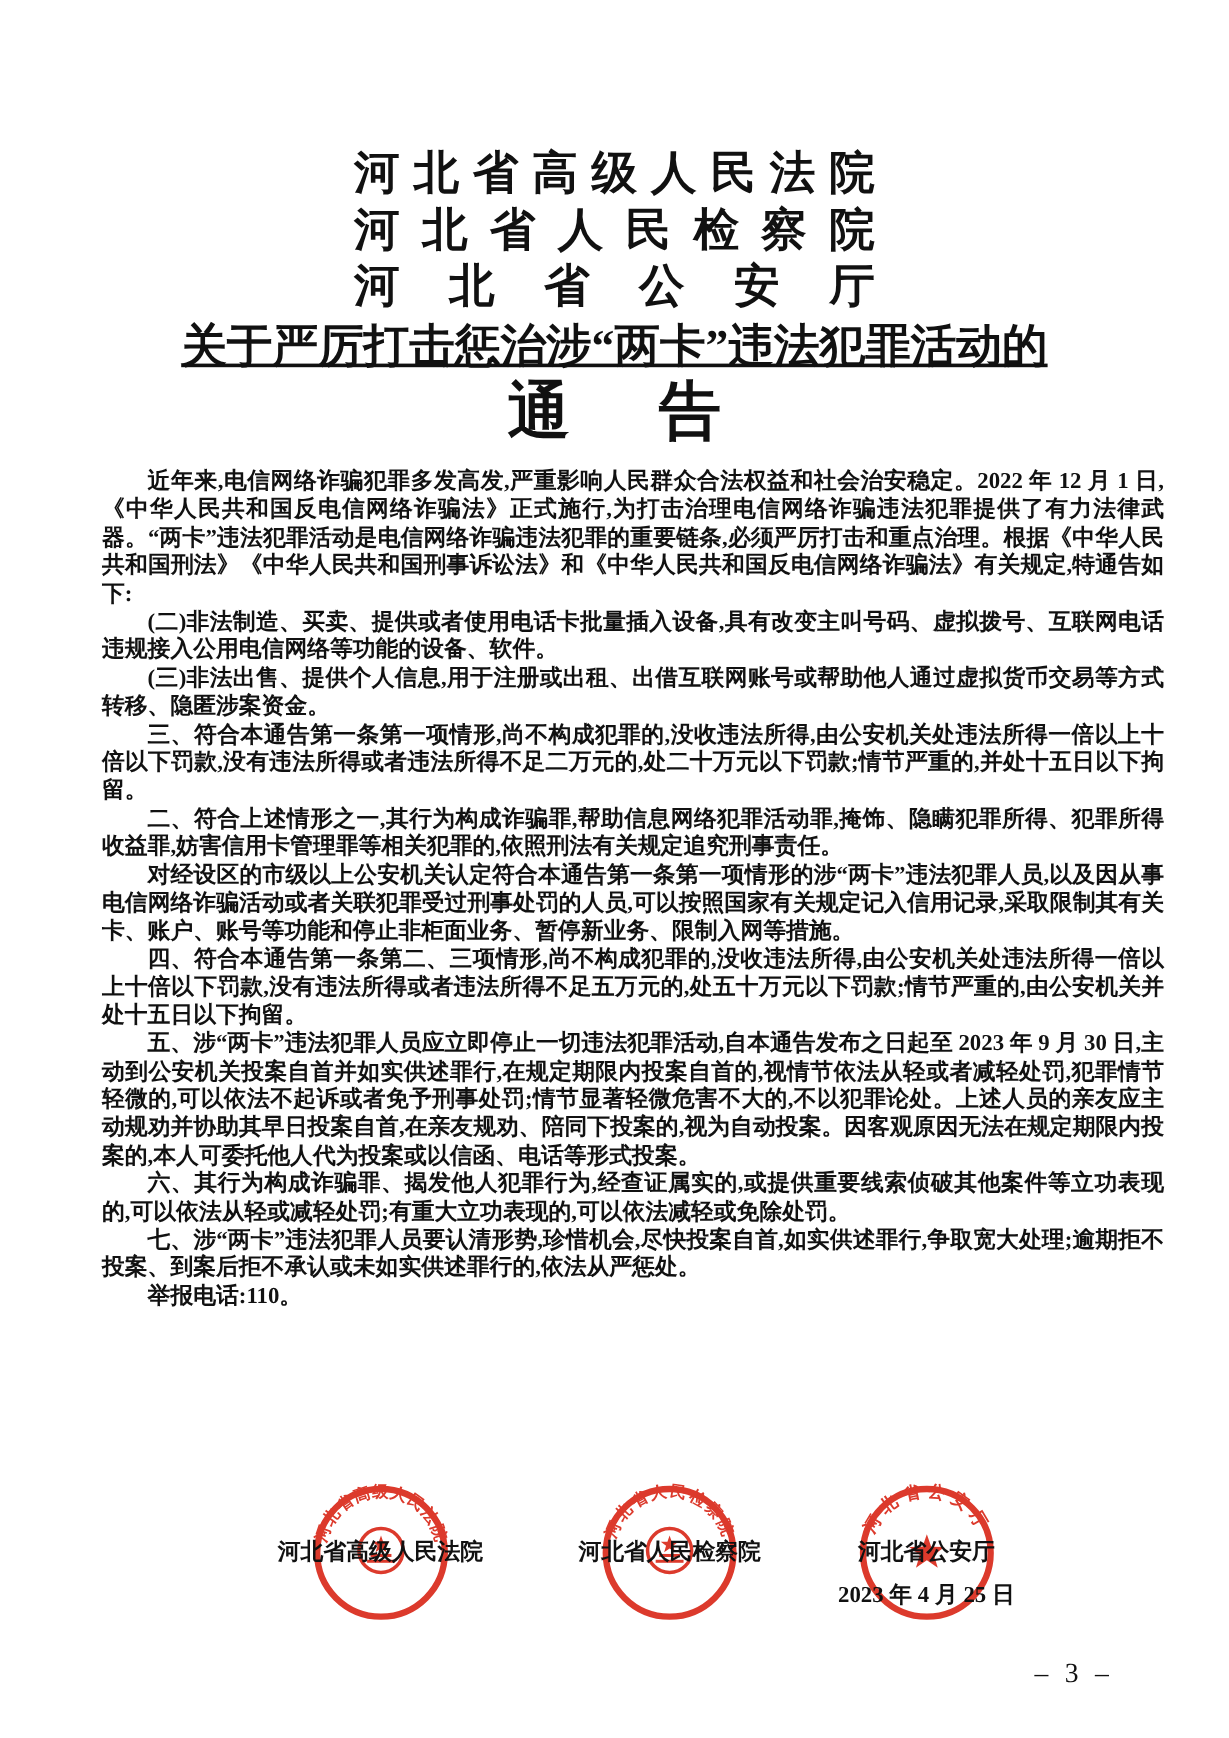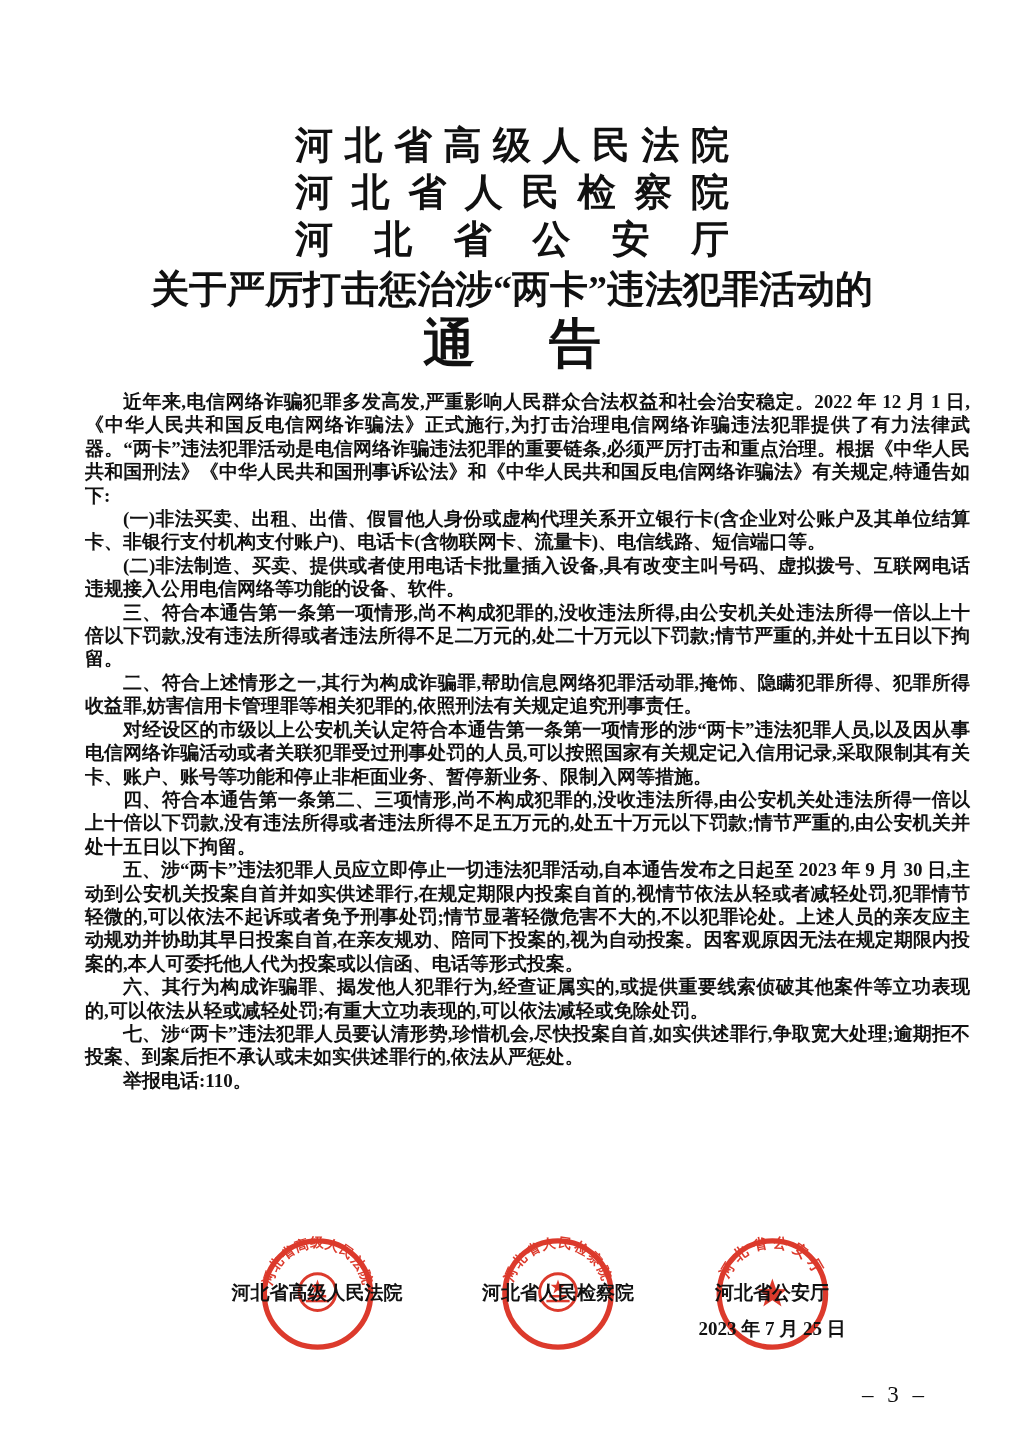--- a/index.html
+++ b/index.html
@@ -24,20 +24,21 @@
     justify-content: space-between;
     white-space: nowrap;
   }
   .subject-line {
     text-align: center;
     font-size: 38px;
     font-weight: bold;
     line-height: 49px;
     margin-top: 2px;
     white-space: nowrap;
+    text-decoration: underline;
   }
   .doc-type {
     width: 178px;
     margin: 0 auto;
     font-size: 52px;
     font-weight: bold;
     line-height: 60px;
     display: flex;
     justify-content: space-between;
   }
@@ -131,22 +132,22 @@
       </div>
     <div class="subject-line">关于严厉打击惩治涉“两卡”违法犯罪活动的</div>
     <div class="doc-type justify-chars">
         <span>通</span>
         <span>告</span>
       </div>
   </div>
 
   <div class="body-text">
     <p>近年来,电信网络诈骗犯罪多发高发,严重影响人民群众合法权益和社会治安稳定。2022 年 12 月 1 日,《中华人民共和国反电信网络诈骗法》正式施行,为打击治理电信网络诈骗违法犯罪提供了有力法律武器。“两卡”违法犯罪活动是电信网络诈骗违法犯罪的重要链条,必须严厉打击和重点治理。根据《中华人民共和国刑法》《中华人民共和国刑事诉讼法》和《中华人民共和国反电信网络诈骗法》有关规定,特通告如下:</p>
-    <p>(一)非法买卖、出租、出借、假冒他人身份或虚构代理关系开立银行卡(含企业对公账户及其单位结算卡、非银行支付机构支付账户)、电话卡(含物联网卡、流量卡)、电信线路、短信端口等。</p>
     <p>(二)非法制造、买卖、提供或者使用电话卡批量插入设备,具有改变主叫号码、虚拟拨号、互联网电话违规接入公用电信网络等功能的设备、软件。</p>
+    <p>(三)非法出售、提供个人信息,用于注册或出租、出借互联网账号或帮助他人通过虚拟货币交易等方式转移、隐匿涉案资金。</p>
     <p>三、符合本通告第一条第一项情形,尚不构成犯罪的,没收违法所得,由公安机关处违法所得一倍以上十倍以下罚款,没有违法所得或者违法所得不足二万元的,处二十万元以下罚款;情节严重的,并处十五日以下拘留。</p>
     <p>二、符合上述情形之一,其行为构成诈骗罪,帮助信息网络犯罪活动罪,掩饰、隐瞒犯罪所得、犯罪所得收益罪,妨害信用卡管理罪等相关犯罪的,依照刑法有关规定追究刑事责任。</p>
     <p>对经设区的市级以上公安机关认定符合本通告第一条第一项情形的涉“两卡”违法犯罪人员,以及因从事电信网络诈骗活动或者关联犯罪受过刑事处罚的人员,可以按照国家有关规定记入信用记录,采取限制其有关卡、账户、账号等功能和停止非柜面业务、暂停新业务、限制入网等措施。</p>
     <p>四、符合本通告第一条第二、三项情形,尚不构成犯罪的,没收违法所得,由公安机关处违法所得一倍以上十倍以下罚款,没有违法所得或者违法所得不足五万元的,处五十万元以下罚款;情节严重的,由公安机关并处十五日以下拘留。</p>
     <p>五、涉“两卡”违法犯罪人员应立即停止一切违法犯罪活动,自本通告发布之日起至 2023 年 9 月 30 日,主动到公安机关投案自首并如实供述罪行,在规定期限内投案自首的,视情节依法从轻或者减轻处罚,犯罪情节轻微的,可以依法不起诉或者免予刑事处罚;情节显著轻微危害不大的,不以犯罪论处。上述人员的亲友应主动规劝并协助其早日投案自首,在亲友规劝、陪同下投案的,视为自动投案。因客观原因无法在规定期限内投案的,本人可委托他人代为投案或以信函、电话等形式投案。</p>
     <p>六、其行为构成诈骗罪、揭发他人犯罪行为,经查证属实的,或提供重要线索侦破其他案件等立功表现的,可以依法从轻或减轻处罚;有重大立功表现的,可以依法减轻或免除处罚。</p>
     <p>七、涉“两卡”违法犯罪人员要认清形势,珍惜机会,尽快投案自首,如实供述罪行,争取宽大处理;逾期拒不投案、到案后拒不承认或未如实供述罪行的,依法从严惩处。</p>
     <p>举报电话:110。</p>
   </div>
 
@@ -197,20 +198,20 @@
           </defs>
         <circle cx="60" cy="60" r="55" fill="none" stroke="#d9291a" stroke-width="5.5"></circle>
         <text font-size="15" fill="#d9291a" font-weight="bold" letter-spacing="5">
           <textPath href="#arc3" startOffset="50%" text-anchor="middle">河北省公安厅</textPath>
         </text>
         <g fill="#d9291a">
           <polygon points="60,44 63.76,54.82 75.21,55.06 66.09,61.98 69.41,72.94 60,66.4 50.59,72.94 53.91,61.98 44.79,55.06 56.24,54.82"></polygon>
         </g>
       </svg>
       <div class="sig-name">河北省公安厅</div>
-      <div class="sig-date">2023 年 7 月 25 日</div>
+      <div class="sig-date">2023 年 4 月 25 日</div>
     </div>
 
   </div>
 
   <div class="page-number">– 3 –</div>
 
 </div>
 
 </body></html>

